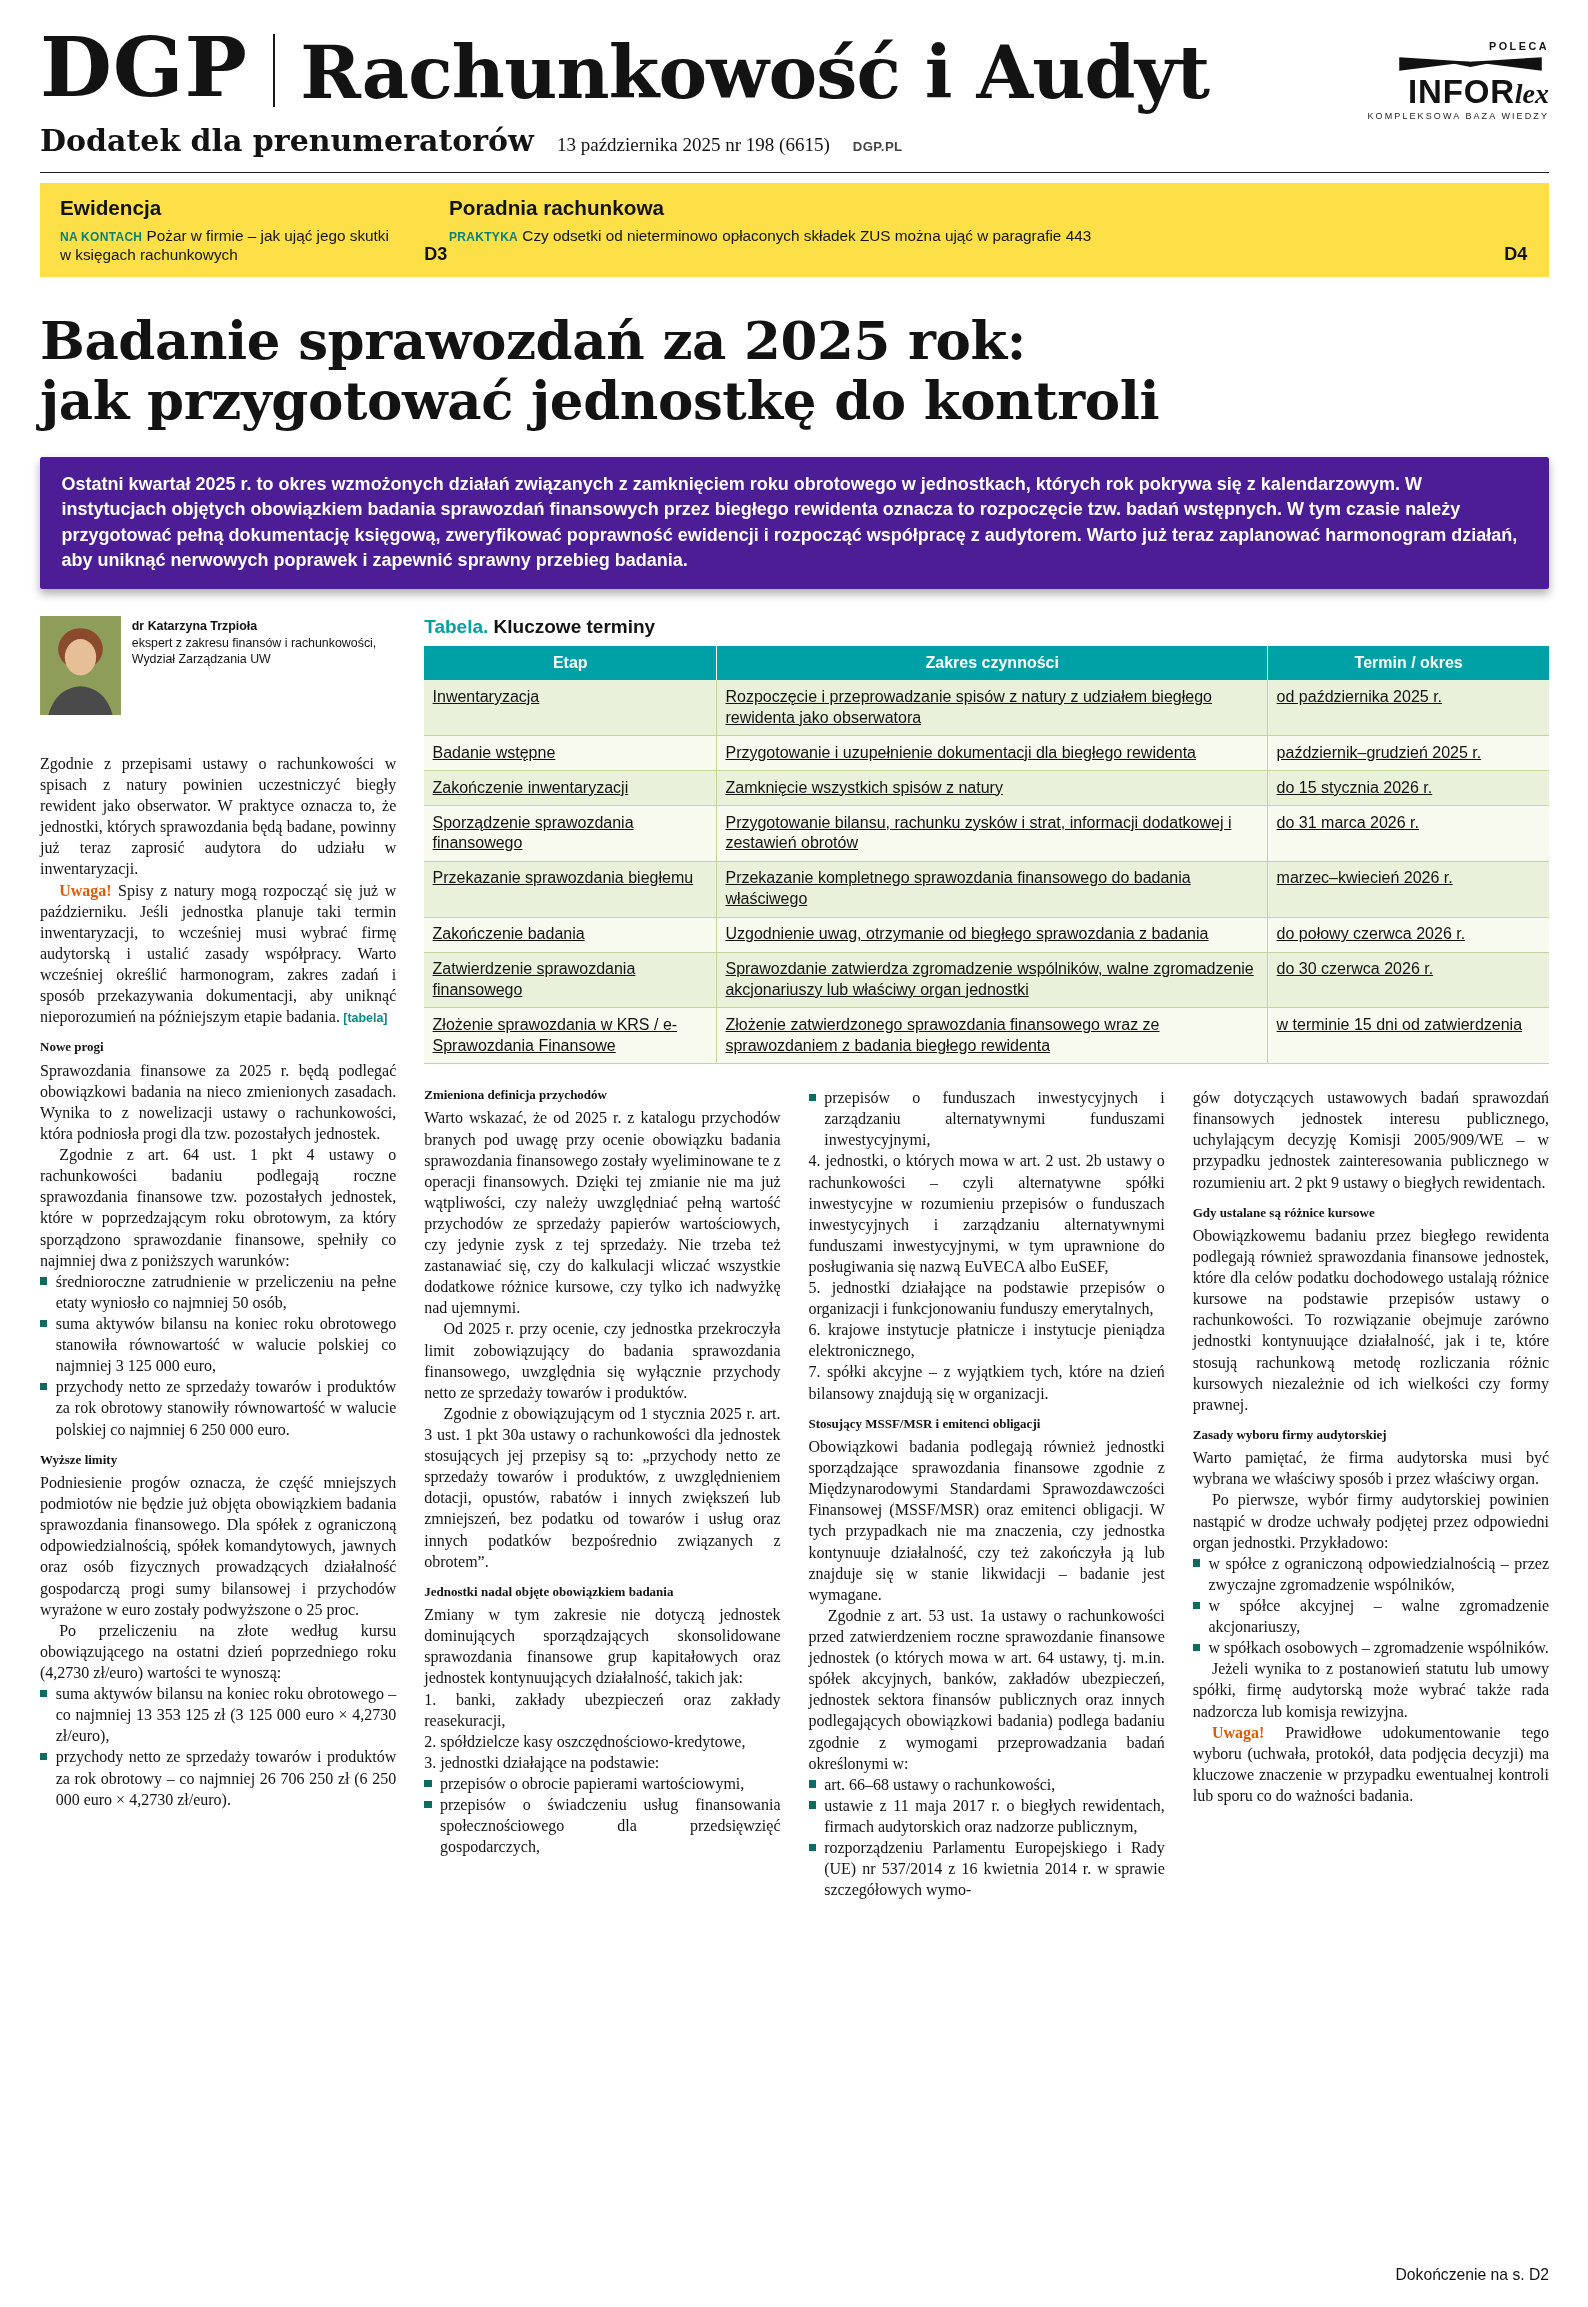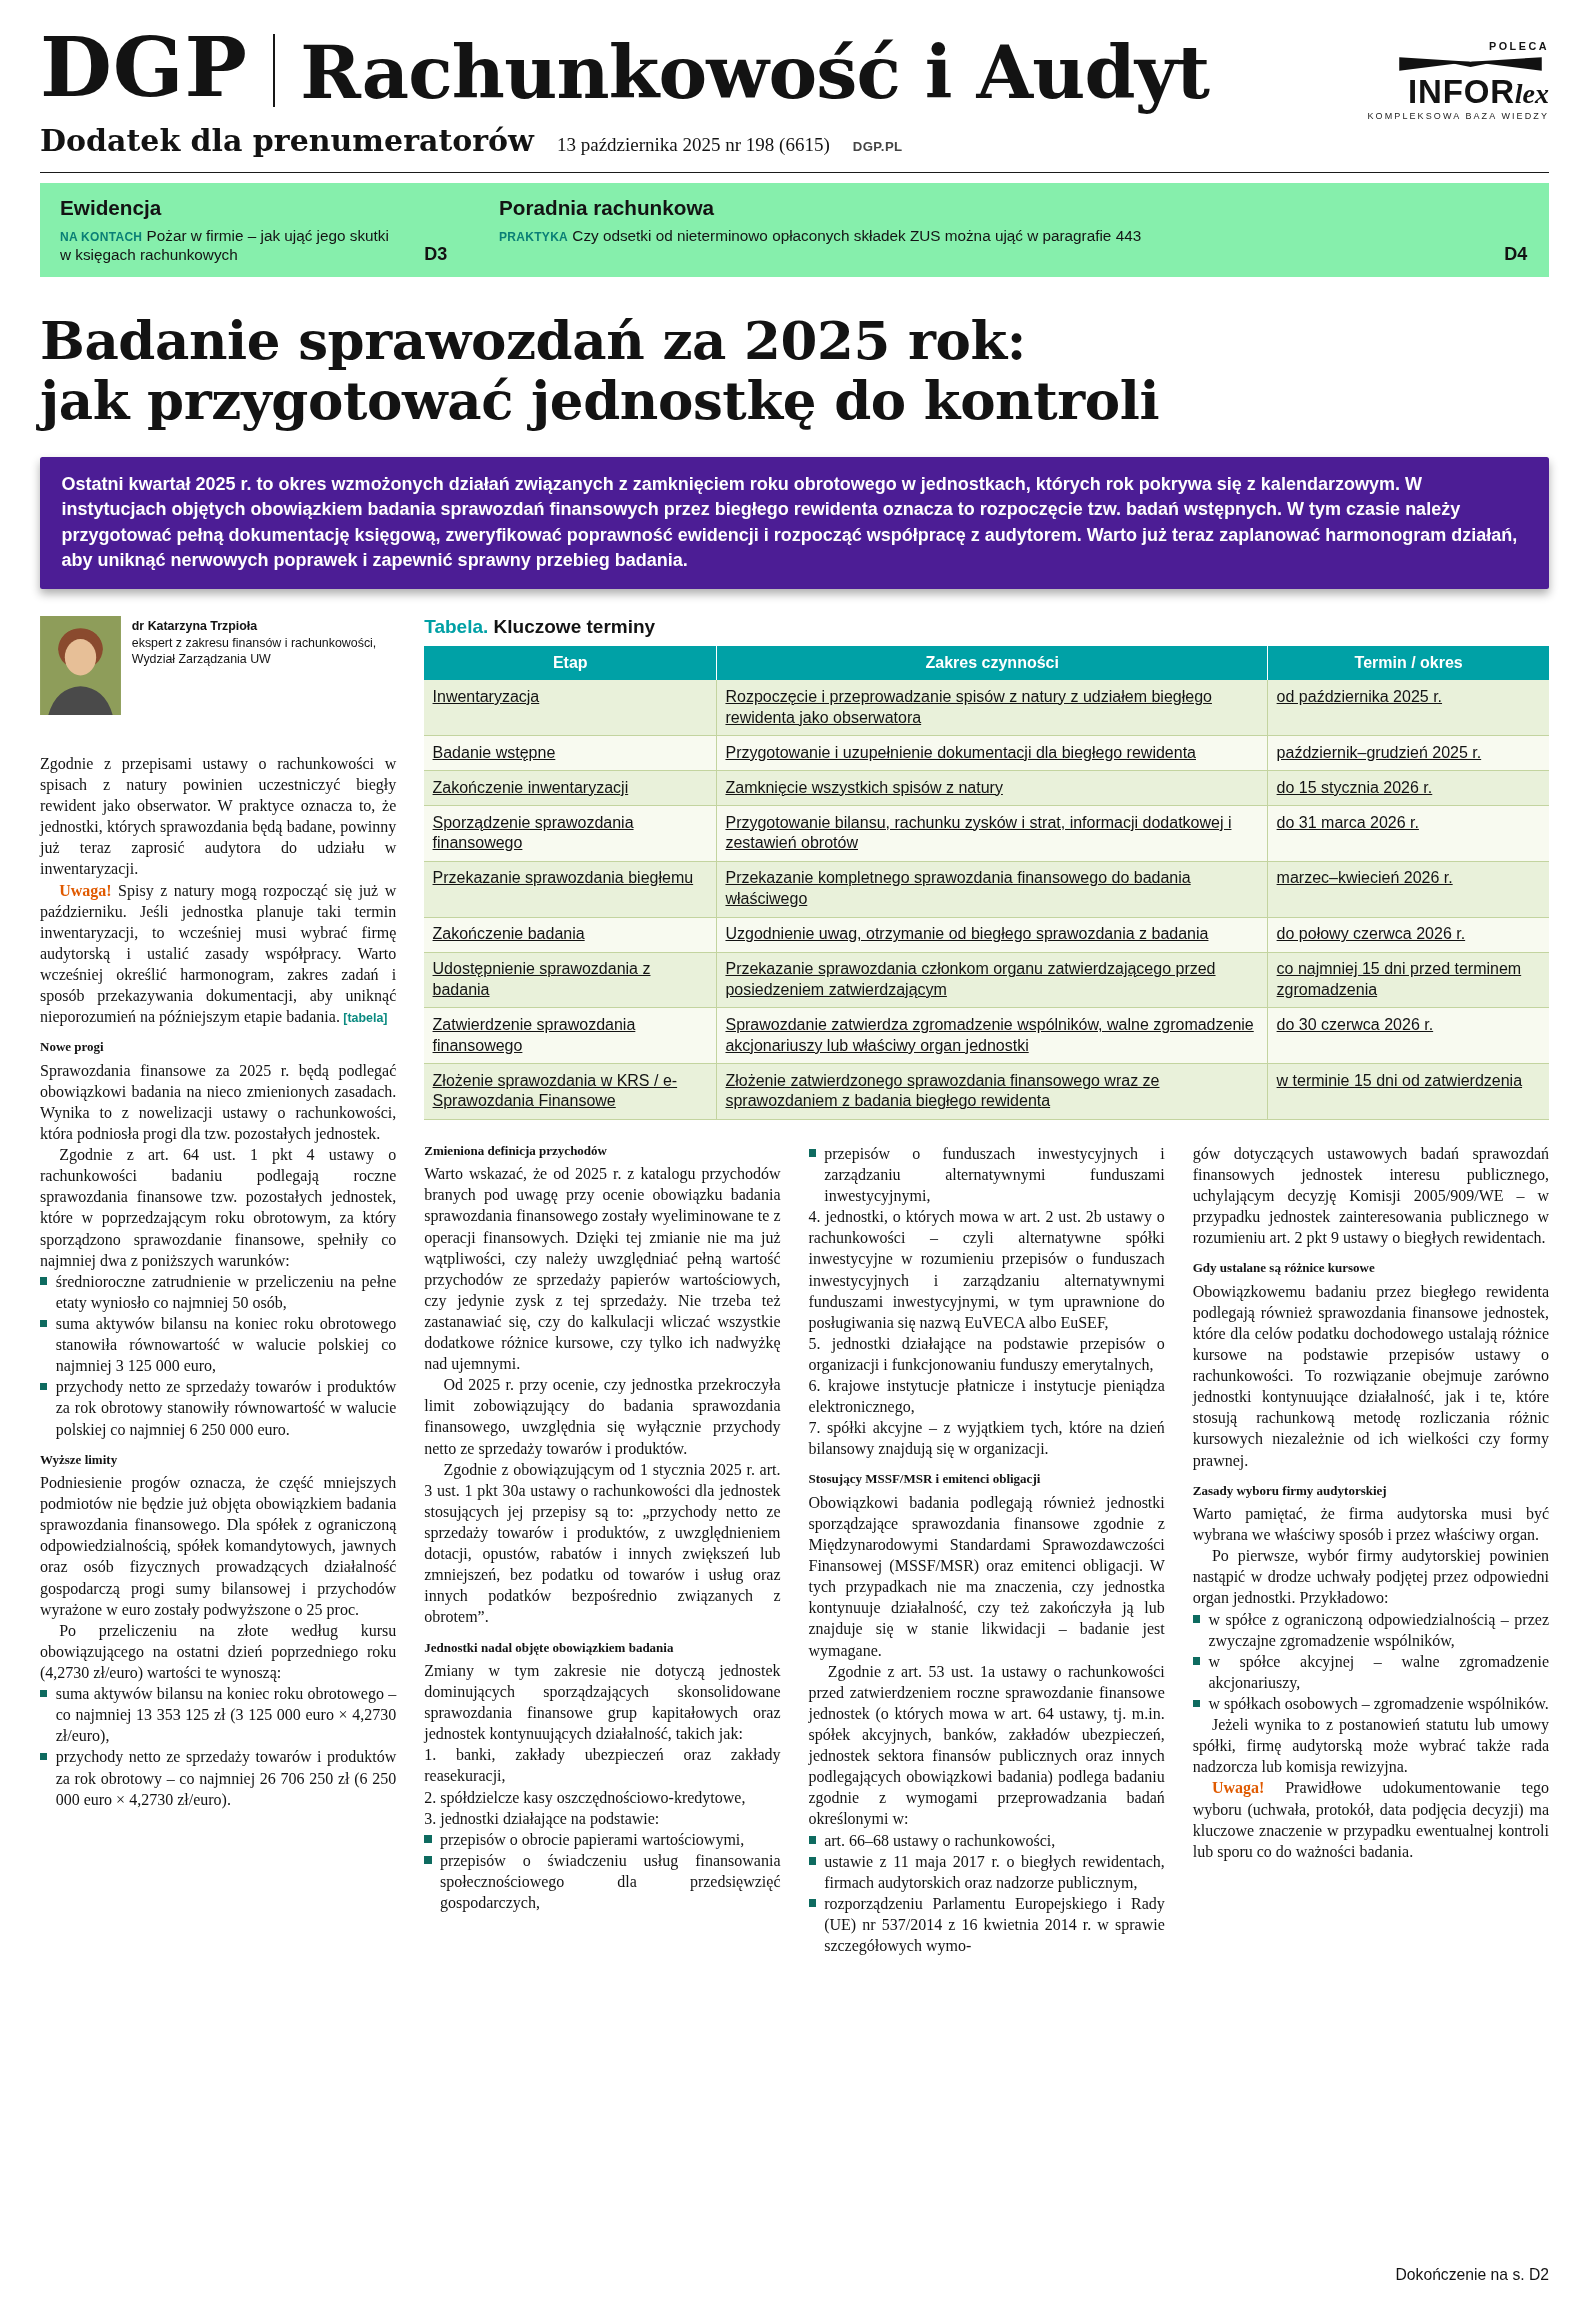--- a/index.html
+++ b/index.html
@@ -26,22 +26,22 @@
   .brand-ribbon { width:157px; height:18px; display:block; margin-left:auto; }
   .brand-name { line-height:1; margin-top:1.7px; }
   .brand-infor { font-family:"Liberation Sans", sans-serif; font-weight:700; font-size:33px; letter-spacing:0.8px; }
   .brand-lex { font-family:"Liberation Serif", serif; font-style:italic; font-weight:700; font-size:28px; }
   .brand-tagline { font-family:"Liberation Sans", sans-serif; font-size:9px; letter-spacing:2.1px; color:#222; margin-top:3.3px; }
 
   .rule { border:none; border-top:1.7px solid #1a1a1a; margin-top:13.2px; }
 
   
   .teasers {
-    margin-top:10px; background:#86efac; padding:13.2px 20px 11.6px;
-    display:grid; grid-template-columns:389px 1fr; column-gap:50px;
+    margin-top:10px; background:#fde047; padding:13.2px 20px 11.6px;
+    display:grid; grid-template-columns:389px 1fr; 
   }
   .teaser { position:relative; padding-right:53px; }
   .teaser-heading { font-family:"Liberation Sans", sans-serif; font-weight:700; font-size:20.7px; margin-bottom:5.8px; }
   .teaser-body { font-family:"Liberation Sans", sans-serif; font-size:15.3px; line-height:1.3; }
   .kicker { font-weight:700; font-size:12px; color:#0a7f76; letter-spacing:0.3px; }
   .pageref { position:absolute; right:1.7px; bottom:0; font-family:"Liberation Sans", sans-serif; font-weight:700; font-size:18px; }
 
   
   .headline {
     font-family:"DejaVu Serif", serif; font-weight:700; font-size:53px;
@@ -254,25 +254,20 @@
               <td>Przekazanie sprawozdania biegłemu</td>
               <td>Przekazanie kompletnego sprawozdania finansowego do badania właściwego</td>
               <td>marzec–kwiecień 2026 r.</td>
             </tr>
             <tr>
               <td>Zakończenie badania</td>
               <td>Uzgodnienie uwag, otrzymanie od biegłego sprawozdania z badania</td>
               <td>do połowy czerwca 2026 r.</td>
             </tr>
             <tr>
-              <td>Udostępnienie sprawozdania z badania</td>
-              <td>Przekazanie sprawozdania członkom organu zatwierdzającego przed posiedzeniem zatwierdzającym</td>
-              <td>co najmniej 15 dni przed terminem zgromadzenia</td>
-            </tr>
-            <tr>
               <td>Zatwierdzenie sprawozdania finansowego</td>
               <td>Sprawozdanie zatwierdza zgromadzenie wspólników, walne zgromadzenie akcjonariuszy lub właściwy organ jednostki</td>
               <td>do 30 czerwca 2026 r.</td>
             </tr>
             <tr>
               <td>Złożenie sprawozdania w KRS / e-Sprawozdania Finansowe</td>
               <td>Złożenie zatwierdzonego sprawozdania finansowego wraz ze sprawozdaniem z badania biegłego rewidenta</td>
               <td>w terminie 15 dni od zatwierdzenia</td>
             </tr>
           </tbody>

